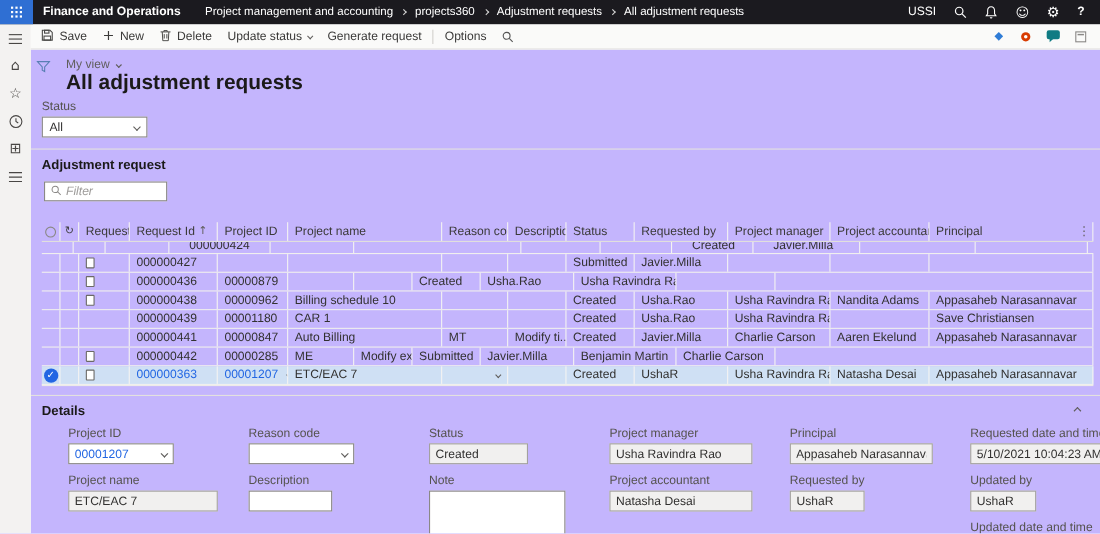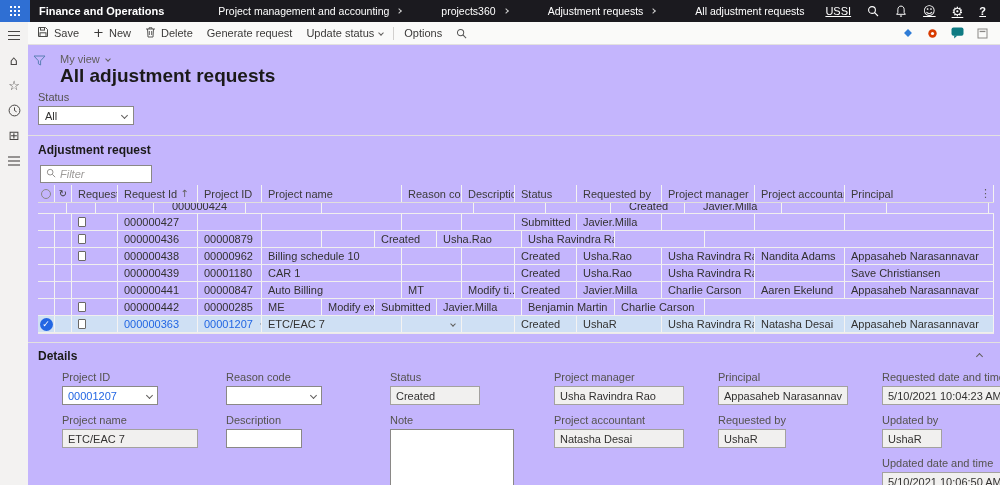--- a/index.html
+++ b/index.html
@@ -11,26 +11,26 @@
   }
   .uic { font-family:"DejaVu Sans", sans-serif; }
 
   
   .topbar { position:absolute; top:0; left:0; right:0; height:22px; background:#1b1a1f; color:#fff; display:flex; align-items:center; z-index:6; }
   .waffle { width:30px; height:22px; background:#2f6fd3; display:grid; place-items:center; cursor:pointer; flex:none; }
   .waffle-grid { display:grid; grid-template-columns:repeat(3,2px); gap:2px; }
   .waffle-grid i { width:2px; height:2px; background:#fff; display:block; }
   .app-name { font-weight:bold; font-size:11px; margin:0 22px 0 9px; white-space:nowrap; cursor:pointer; }
   .crumbs { display:flex; align-items:center; gap:8px; font-size:10.5px; }
-  .crumb { white-space:nowrap; cursor:pointer;margin-left:32px; }
+  .crumb { white-space:nowrap; cursor:pointer; }
   .chev { width:5px; height:5px; border-right:1.2px solid #605e5c; border-bottom:1.2px solid #605e5c; transform:rotate(45deg); display:inline-block; flex:none; }
   .chev.up { transform:rotate(-135deg); }
   .chev.white { border-color:#cfcfcf; transform:rotate(-45deg); width:4px; height:4px; }
   .chev.small { width:4px; height:4px; }
-  .topbar-right { margin-left:auto; display:flex; align-items:center; gap:16px; padding-right:14px; font-size:11px;text-decoration:underline; }
+  .topbar-right { margin-left:auto; display:flex; align-items:center; gap:16px; padding-right:14px; font-size:11px; }
   .topbar-right .tic { cursor:pointer; display:grid; place-items:center; height:16px; }
 
   
   .actionbar { position:absolute; top:22px; left:28px; right:0; height:23px; background:#fafaf9; border-bottom:1px solid #e3e1df; display:flex; align-items:center; padding:0 6px 0 2px; z-index:5; }
   .abtn { display:flex; align-items:center; gap:5px; padding:0 7px; height:100%; cursor:pointer; color:#3b3a39; white-space:nowrap; }
   .abtn.bold { font-weight:normal; }
   .absep { width:1px; height:13px; background:#d2d0ce; margin:0 3px; flex:none; }
   .ab-right { margin-left:auto; display:flex; align-items:center; gap:13px; padding-right:6px; }
   .ab-right .tic { cursor:pointer; display:grid; place-items:center; }
 
@@ -46,21 +46,21 @@
   .view-row { display:flex; align-items:center; gap:6px; margin:8px 0 0 32px; color:#605e5c; cursor:pointer; }
   .page-title { margin:0 0 0 32px; font-size:19px; line-height:21px; font-weight:bold; color:#1b1a19; }
   .status-block { margin:5px 0 0 10px; }
   .flabel { color:#55534f; margin-bottom:3px; font-size:11px; }
   .combo { width:96px; height:19px; border:1px solid #8a8886; background:#fff; display:flex; align-items:center; padding:0 6px; cursor:pointer; }
   .combo .chev { margin-left:auto; }
 
   .sect { border-top:1px solid #e3e1df; }
   .sect1 { margin-top:10px; padding:7px 4px 0 10px; }
   .sect-title { font-weight:bold; font-size:12px; color:#1b1a19; }
-  .filterbox { margin:8px 0 2px 2px; width:112px; height:18px; border:1px solid #8a8886; background:#fff; display:flex; align-items:center; gap:4px; padding:0 5px; }
+  .filterbox { margin:8px 0 19px 2px; width:112px; height:18px; border:1px solid #8a8886; background:#fff; display:flex; align-items:center; gap:4px; padding:0 5px; }
   .filterbox input { border:0; outline:0; flex:1; min-width:0; font-size:11px; font-family:inherit; background:transparent; }
   .filterbox input::placeholder { color:#9d9b99; font-style:italic; }
 
   
   .grid { position:relative; margin-right:2px; border-bottom:1px solid #edebe9; }
   .grow { display:flex; height:17px; border-bottom:1px solid #f0efee; align-items:stretch; }
   .ghead { height:18px; border-bottom:1px solid #e1dfdd; color:#3b3a39; position:relative; }
   .gcell { display:flex; align-items:center; padding:0 6px; border-right:1px solid #f4f3f2; overflow:hidden; white-space:nowrap; }
   .c0 { width:17px; justify-content:center; padding:0; }
   .c1 { width:17px; justify-content:center; padding:0; }
@@ -165,25 +165,25 @@
   </div>
   <div class="abtn">
     <span>
       <svg width="11" height="12" viewBox="0 0 11 12">
           <path d="M1 3h9M4 3V1.8h3V3M2.5 3l.5 8h5l.5-8M4.3 5v4M6.7 5v4" fill="none" stroke="#4a4a48" stroke-width="0.9"></path>
         </svg>
     </span>
     <span>Delete</span>
   </div>
   <div class="abtn">
-    <span>Generate request</span>
-  </div>
-  <div class="abtn">
     <span>Update status</span>
     <span class="chev small"></span>
+  </div>
+  <div class="abtn">
+    <span>Generate request</span>
   </div>
   <div class="absep"></div>
   <div class="abtn bold">
     <span>Options</span>
   </div>
   <div class="abtn">
     <svg width="11" height="11" viewBox="0 0 12 12">
         <circle cx="5" cy="5" r="3.4" fill="none" stroke="#555" stroke-width="1.1"></circle>
         <line x1="7.6" y1="7.6" x2="11" y2="11" stroke="#555" stroke-width="1.1"></line>
       </svg>

